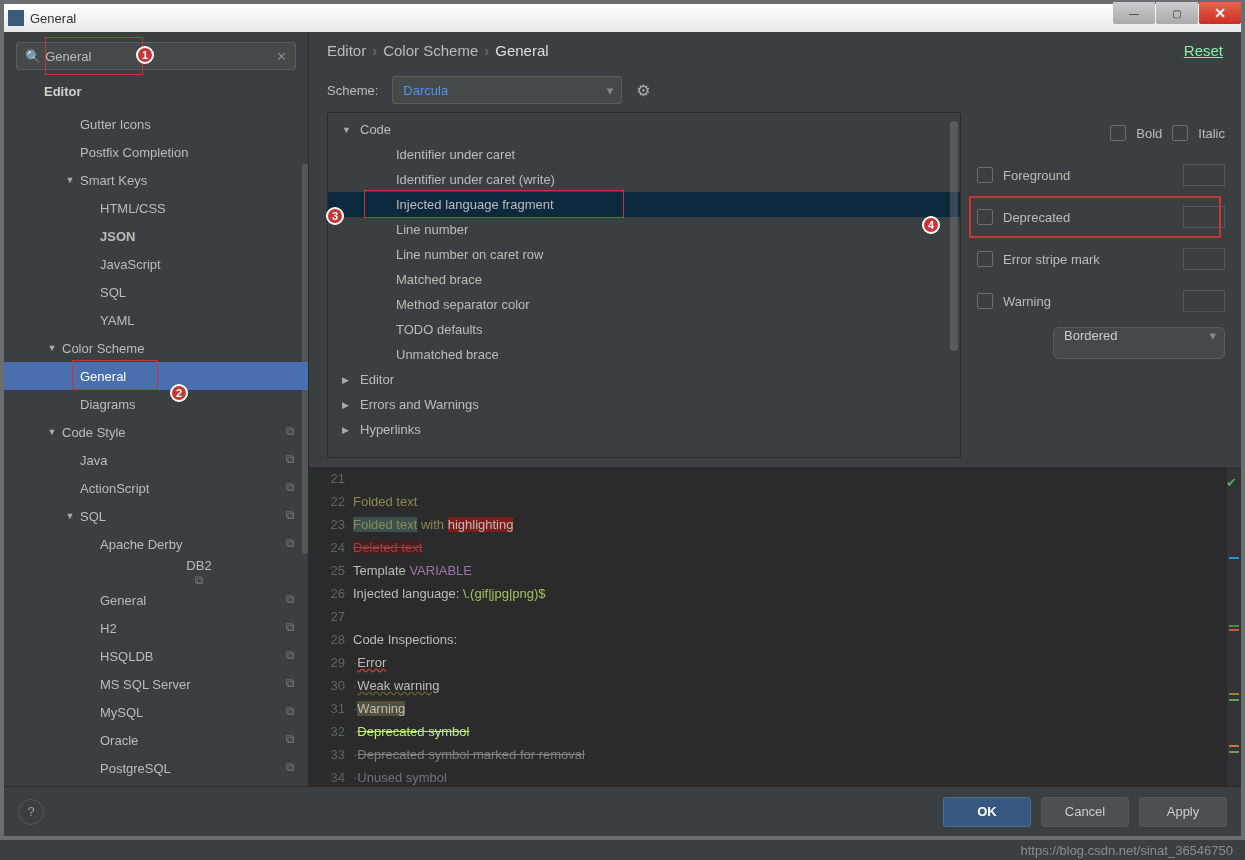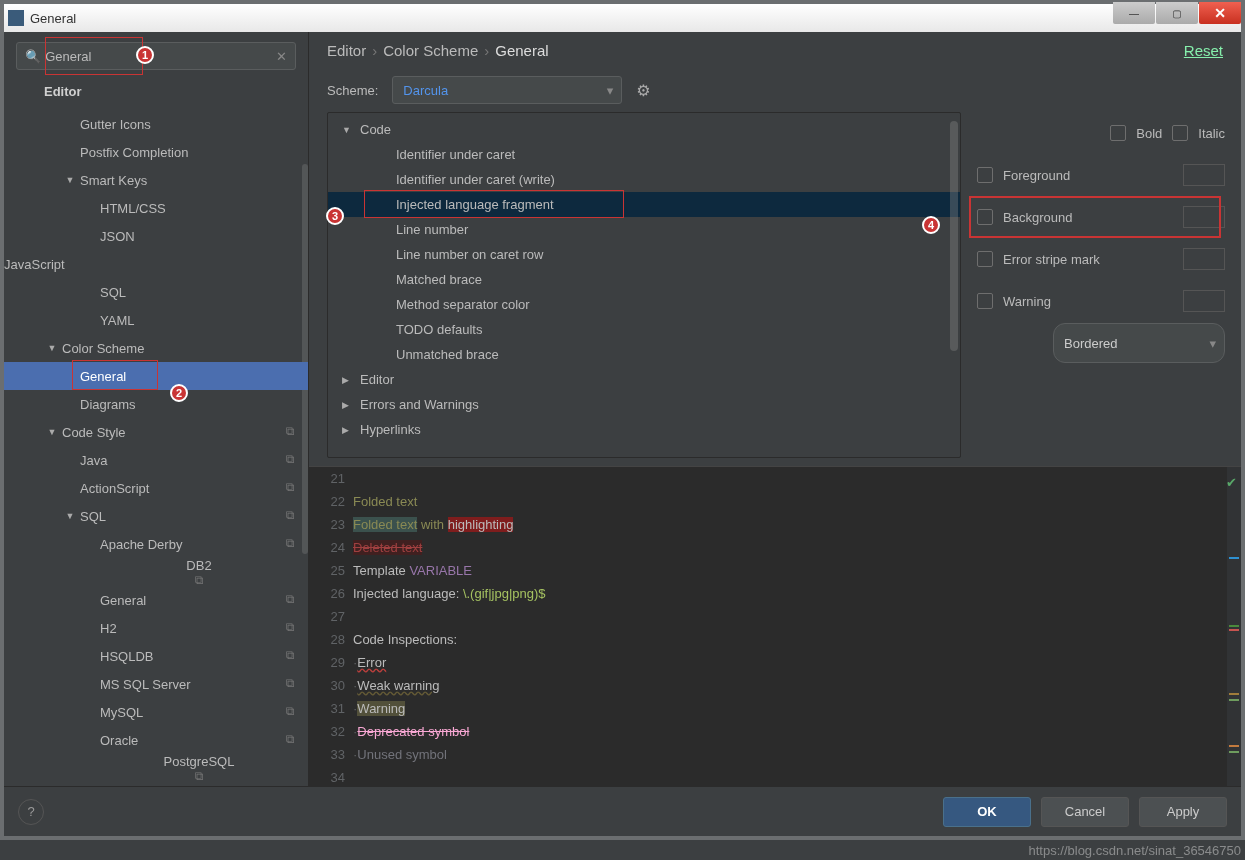--- a/index.html
+++ b/index.html
@@ -38,36 +38,36 @@
 .t-row { height:25px; display:flex; align-items:center; padding-left:14px; position:relative; }
 .t-row .chev { width:14px; color:#aaa; font-size:9px; }
 .t-row.sel { background:#0d293e; }
 .t-row .txt { padding-left:4px; }
 .t-row.child .txt { padding-left:40px; }
 .tree-scroll { position:absolute; right:2px; top:8px; width:8px; height:230px; background:rgba(140,140,140,0.35); border-radius:4px; }
 .props { width:272px; padding:6px 16px 0 8px; display:flex; flex-direction:column; gap:12px; }
 .prop-row { display:flex; align-items:center; height:30px; gap:10px; position:relative; }
 .chk { width:16px; height:16px; border:1px solid #6e6e6e; border-radius:2px; }
 .swatch { width:42px; height:22px; border:1px solid #555; margin-left:auto; }
-.effect-select { width:172px; height:40px; border:1px solid #5a5d5e; background:#45494a; border-radius:12px; display:flex; align-items:center; padding:0 10px; color:#ccc; position:relative; margin-left:auto; }
+.effect-select { width:172px; height:32px; border:1px solid #5a5d5e; background:#45494a; border-radius:6px; display:flex; align-items:flex-start; padding:0 10px; color:#ccc; position:relative; margin-left:auto; }
 .effect-select::after { content:"▾"; position:absolute; right:8px; color:#888; }
 .preview { height:320px; background:#2b2b2b; border-top:1px solid #444; margin-top:8px; font-family:Consolas,monospace; font-size:13px; line-height:23px; position:relative; overflow:hidden; display:flex; }
 .gutter-col { width:44px; text-align:right; color:#606366; padding-right:8px; }
 .code-col { flex:1; color:#bbb; }
 .code-col .line { height:23px; white-space:pre; }
 .strike { text-decoration:line-through; }
 .marker-col { width:14px; position:relative; background:#313335; }
 .check { position:absolute; top:4px; right:4px; color:#59a869; font-size:13px; }
 .m { position:absolute; right:2px; width:10px; height:2px; }
 .footer { height:50px; border-top:1px solid #2b2b2b; display:flex; align-items:center; padding:0 14px; gap:10px; }
 .help { width:26px; height:26px; border:1px solid #555; border-radius:50%; display:flex; align-items:center; justify-content:center; color:#999; }
 .btn { min-width:88px; height:30px; border:1px solid #555; border-radius:3px; background:#4c5052; color:#ccc; display:flex; align-items:center; justify-content:center; }
 .btn.primary { background:#365880; border-color:#4a708b; color:#fff; font-weight:bold; }
 .callout { position:absolute; width:18px; height:18px; border-radius:50%; background:#c93434; border:2px solid #fff; color:#fff; font-size:11px; font-weight:bold; display:flex; align-items:center; justify-content:center; z-index:50; }
-.watermark { position:fixed; right:4px; bottom:2px; color:rgba(200,200,200,0.55); font-size:13px; }
+.watermark { position:fixed; right:12px; bottom:2px; color:rgba(200,200,200,0.55); font-size:13px; }
 </style>
 </head>
 <body>
 
 <div class="window">
 
   <div class="title-bar">
     <div class="ico"></div>
     <span>General</span>
     <div class="win-btns">
@@ -100,24 +100,24 @@
           <div class="sb-item" style="padding-left: 76px;">
             <span class="label">Postfix Completion</span>
           </div>
           <div class="sb-item" style="padding-left: 60px;">
             <span class="chev">▼</span>
             <span class="label">Smart Keys</span>
           </div>
           <div class="sb-item" style="padding-left: 96px;">
             <span class="label">HTML/CSS</span>
           </div>
-          <div class="sb-item" style="padding-left: 96px;">
+          <div class="sb-item" style="padding-left: 96px; font-weight: bold;">
             <span class="label">JSON</span>
           </div>
-          <div class="sb-item" style=" justify-content: flex-end;">
+          <div class="sb-item" style="padding-left: 96px; justify-content: flex-end;">
             <span class="label">JavaScript</span>
           </div>
           <div class="sb-item" style="padding-left: 96px;">
             <span class="label">SQL</span>
           </div>
           <div class="sb-item" style="padding-left: 96px;">
             <span class="label">YAML</span>
           </div>
           <div class="sb-item" style="padding-left: 42px;">
             <span class="chev">▼</span>
@@ -173,21 +173,21 @@
             <span class="copy-ico">⧉</span>
           </div>
           <div class="sb-item" style="padding-left: 96px;">
             <span class="label">MySQL</span>
             <span class="copy-ico">⧉</span>
           </div>
           <div class="sb-item" style="padding-left: 96px;">
             <span class="label">Oracle</span>
             <span class="copy-ico">⧉</span>
           </div>
-          <div class="sb-item" style="padding-left: 96px; flex-direction: column;">
+          <div class="sb-item" style="padding-left: 96px;">
             <span class="label">PostgreSQL</span>
             <span class="copy-ico">⧉</span>
           </div>
         </div>
     </div>
 
     <div class="main">
       <div class="breadcrumb">
         <span>Editor</span>
           <span class="sep">›</span>
@@ -270,21 +270,21 @@
             <div class="chk"></div>
               <span>Italic</span>
           </div>
           <div class="prop-row">
             <div class="chk"></div>
             <span>Foreground</span>
             <div class="swatch"></div>
           </div>
           <div class="prop-row" style="position:relative;">
             <div class="chk"></div>
-            <span>Background</span>
+            <span>Deprecated</span>
             <div class="swatch"></div>
             <div class="red-outline" style="left:-8px;top:-6px;width:252px;height:42px;border-width:2px;"></div>
           </div>
           <div class="prop-row">
             <div class="chk"></div>
             <span>Error stripe mark</span>
             <div class="swatch"></div>
           </div>
           <div class="prop-row">
             <div class="chk"></div>
@@ -321,21 +321,22 @@
             <div class="line"><span style="color:#8a8a54;">Folded text</span></div>
             <div class="line"><span style="background:#3b514d;color:#8a8a54;">Folded text</span><span style="color:#8a8a54;"> with </span><span style="background:#7f1d1d;">highlighting</span></div>
             <div class="line"><span class="strike" style="color:#a04040;background:#402020;">Deleted text</span></div>
             <div class="line">Template <span style="color:#9876aa;">VARIABLE</span></div>
             <div class="line">Injected language: <span style="color:#a5c261;">\.(gif|jpg|png)$</span></div>
             <div class="line"></div>
             <div class="line">Code Inspections:</div>
             <div class="line"><span style="color:#606366;">·</span><span style="text-decoration:underline wavy #bc3f3c;">Error</span></div>
             <div class="line"><span style="color:#606366;">·</span><span style="text-decoration:underline wavy #655b35;">Weak warning</span></div>
             <div class="line"><span style="color:#606366;">·</span><span style="background:#52503a;">Warning</span></div>
-            <div class="line"><span style="color:#606366;">·</span><span class="strike" style="color:#f9a8d4;">Deprecated symbol</span></div>
+            <div class="line"><span style="color:#606366;">·</span><span class="strike" style="color:#bef264;">Deprecated symbol</span></div>
+            <div class="line"><span style="color:#606366;">·</span><span class="strike" style="color:#808080;">Deprecated symbol marked for removal</span></div>
             <div class="line"><span style="color:#606366;">·</span><span style="color:#72737a;">Unused symbol</span></div>
           </div>
         <div class="marker-col">
           <span class="check">✔</span>
           <div class="m" style="top:90px;background:#2e90d1;"></div>
           <div class="m" style="top:158px;background:#4a8a3c;"></div>
           <div class="m" style="top:162px;background:#c75450;"></div>
           <div class="m" style="top:226px;background:#a07c3b;"></div>
           <div class="m" style="top:232px;background:#6e9c5e;"></div>
           <div class="m" style="top:278px;background:#c27a3e;"></div>

